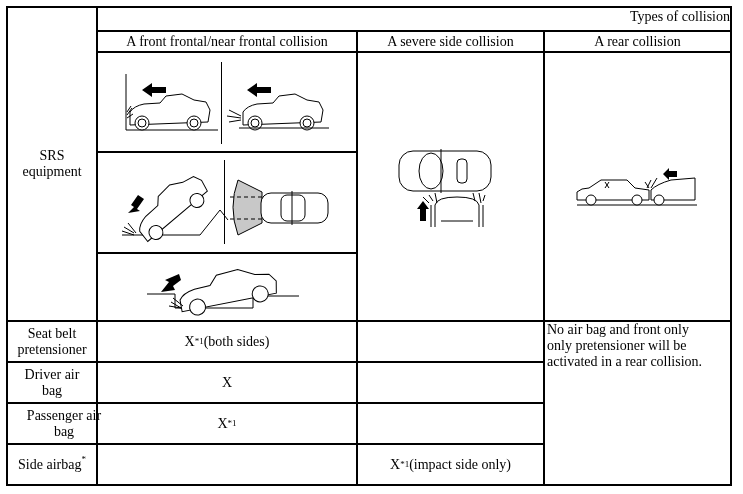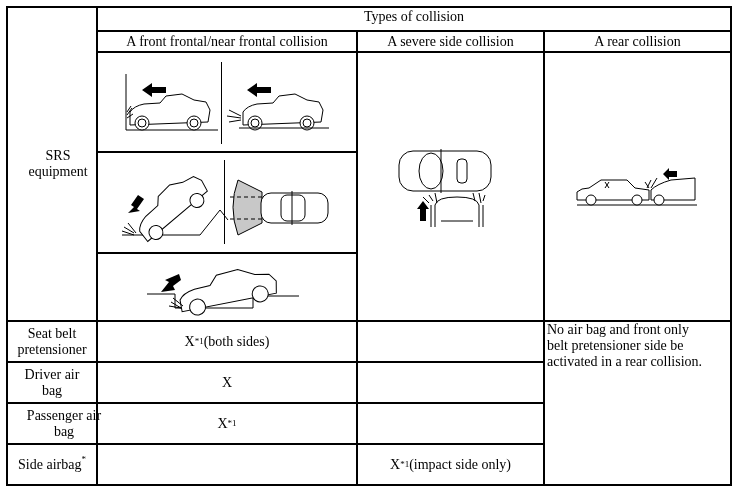--- a/index.html
+++ b/index.html
@@ -27,34 +27,34 @@
 <div class="hline" style="left:96px; top:252px; width:261px;"></div>
 <div class="hline" style="left:6px; top:320px; width:726px;"></div>
 <div class="hline" style="left:6px; top:361px; width:539px;"></div>
 <div class="hline" style="left:6px; top:402px; width:539px;"></div>
 <div class="hline" style="left:6px; top:443px; width:539px;"></div>
 
 <div class="vline" style="left:96px; top:6px; height:480px;"></div>
 <div class="vline" style="left:356px; top:30px; height:456px;"></div>
 <div class="vline" style="left:543px; top:30px; height:456px;"></div>
 
-<div class="txt" style="left:98px; top:8px; width:632px; height:17px;">
+<div class="txt" style="left:98px; top:8px; width:632px; height:17px;justify-content:flex-end;">
   <span>Types of collision</span>
 </div>
 <div class="txt" style="left:98px; top:32px; width:258px; height:19px;">
   <span>A front frontal/near frontal collision</span>
 </div>
 <div class="txt" style="left:358px; top:32px; width:185px; height:19px;">
   <span>A severe side collision</span>
 </div>
 <div class="txt" style="left:545px; top:32px; width:185px; height:19px;">
   <span>A rear collision</span>
 </div>
 
-<div class="txt" style="left:8px; top:8px; width:88px; height:312px; flex-direction:column;padding-left:6px;">
+<div class="txt" style="left:8px; top:8px; width:88px; height:312px; flex-direction:column;">
   <span>SRS</span>
   <span>equipment</span>
 </div>
 
 <svg style="left:120px; top:70px;" width="100" height="62" viewBox="0 0 100 62">
   <line x1="6" y1="4" x2="6" y2="60" stroke="#000" stroke-width="1"></line>
   <line x1="6" y1="60" x2="98" y2="60" stroke="#000" stroke-width="1"></line>
   <polygon points="22,20 32,13 32,17 46,17 46,23 32,23 32,27" fill="#000"></polygon>
   <path d="M10,55 L10,42 Q14,36 24,34 L40,33 L46,26 L62,24 L74,30 L86,32 L90,40 L88,52 L10,55 Z" fill="none" stroke="#000" stroke-width="1"></path>
   <circle cx="22" cy="53" r="7" fill="#fff" stroke="#000"></circle>
@@ -165,15 +165,15 @@
   <span><span>bag</span><sup>*</sup></span>
 </div>
 <div class="txt" style="left:358px; top:445px; width:185px; height:39px;">
   <span>X</span>
     <sup>*1</sup>
     <span>(impact side only)</span>
 </div>
 
 <div class="txt left" style="left:547px; top:322px; width:183px; height:162px; flex-direction:column; align-items:flex-start;">
   <span>No air bag and front only</span>
-  <span>belt pretensioner side be</span>
+  <span>only pretensioner will be</span>
   <span>activated in a rear collision.</span>
 </div>
 
 </body></html>

